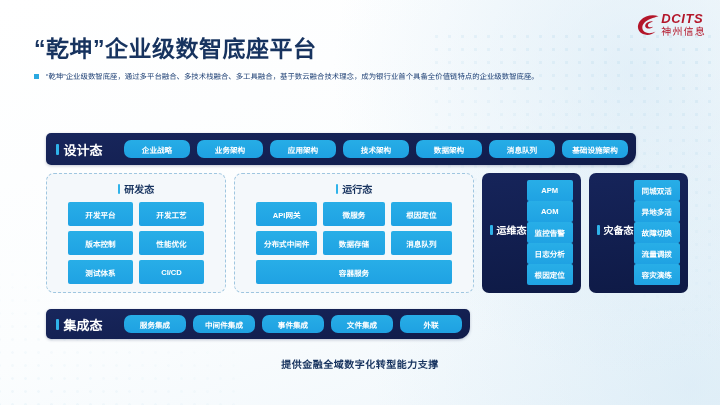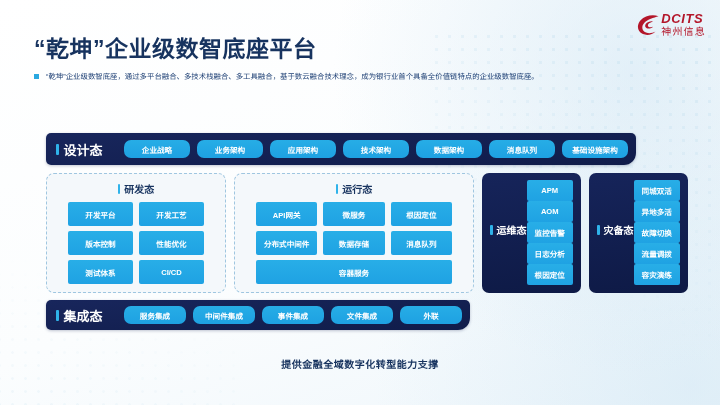--- a/index.html
+++ b/index.html
@@ -120,21 +120,21 @@
   }
   .panel-dev{width:180px;flex:0 0 auto;}
   .panel-run{width:240px;flex:0 0 auto;}
   .panel-ops{width:99px;flex:0 0 auto;}
   .panel-dr{width:99px;flex:0 0 auto;}
   .stack{display:flex;flex-direction:column;gap:0;flex:1;}
   .stack .cell{font-size:7.6px;}
 
   
   .row-integration{
-    position:absolute;left:0;top:167px;width:424px;height:30px;
+    position:absolute;left:0;top:176px;width:424px;height:30px;
     background:linear-gradient(175deg,#18265c 0%,#101c4a 100%);
     border-radius:5px 5px 12px 5px;
     display:flex;align-items:center;padding:0 8px 0 10px;
     box-sizing:border-box;gap:6px;
     box-shadow:0 1px 3px rgba(16,28,74,.25);
   }
 
   
   .footer{
     position:absolute;left:0;right:0;top:356px;text-align:center;

